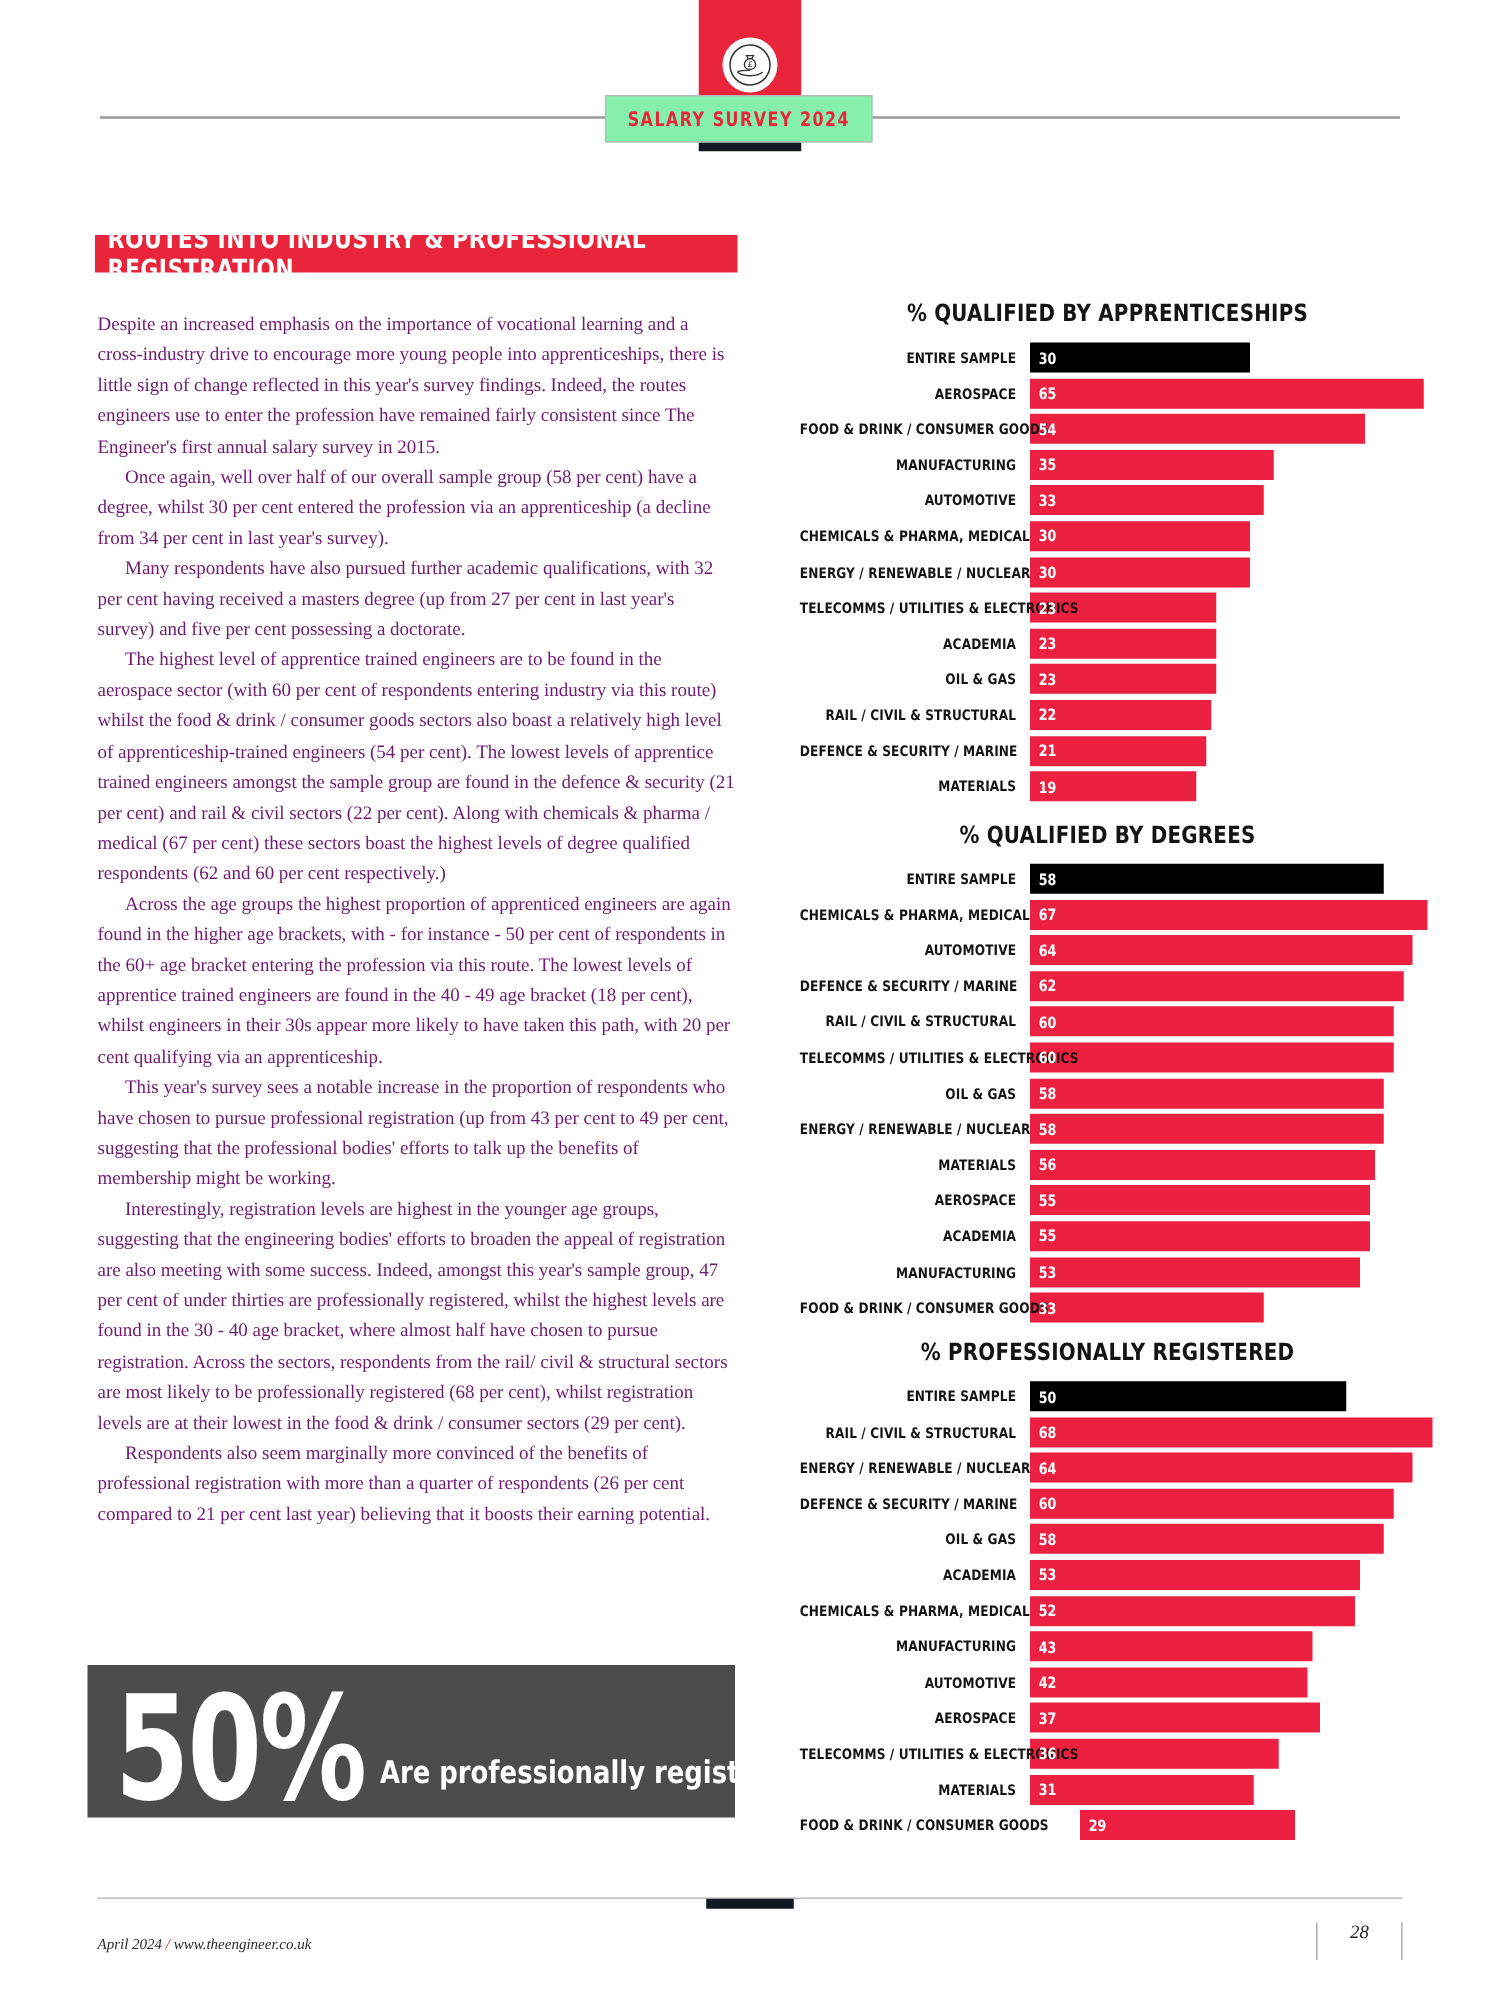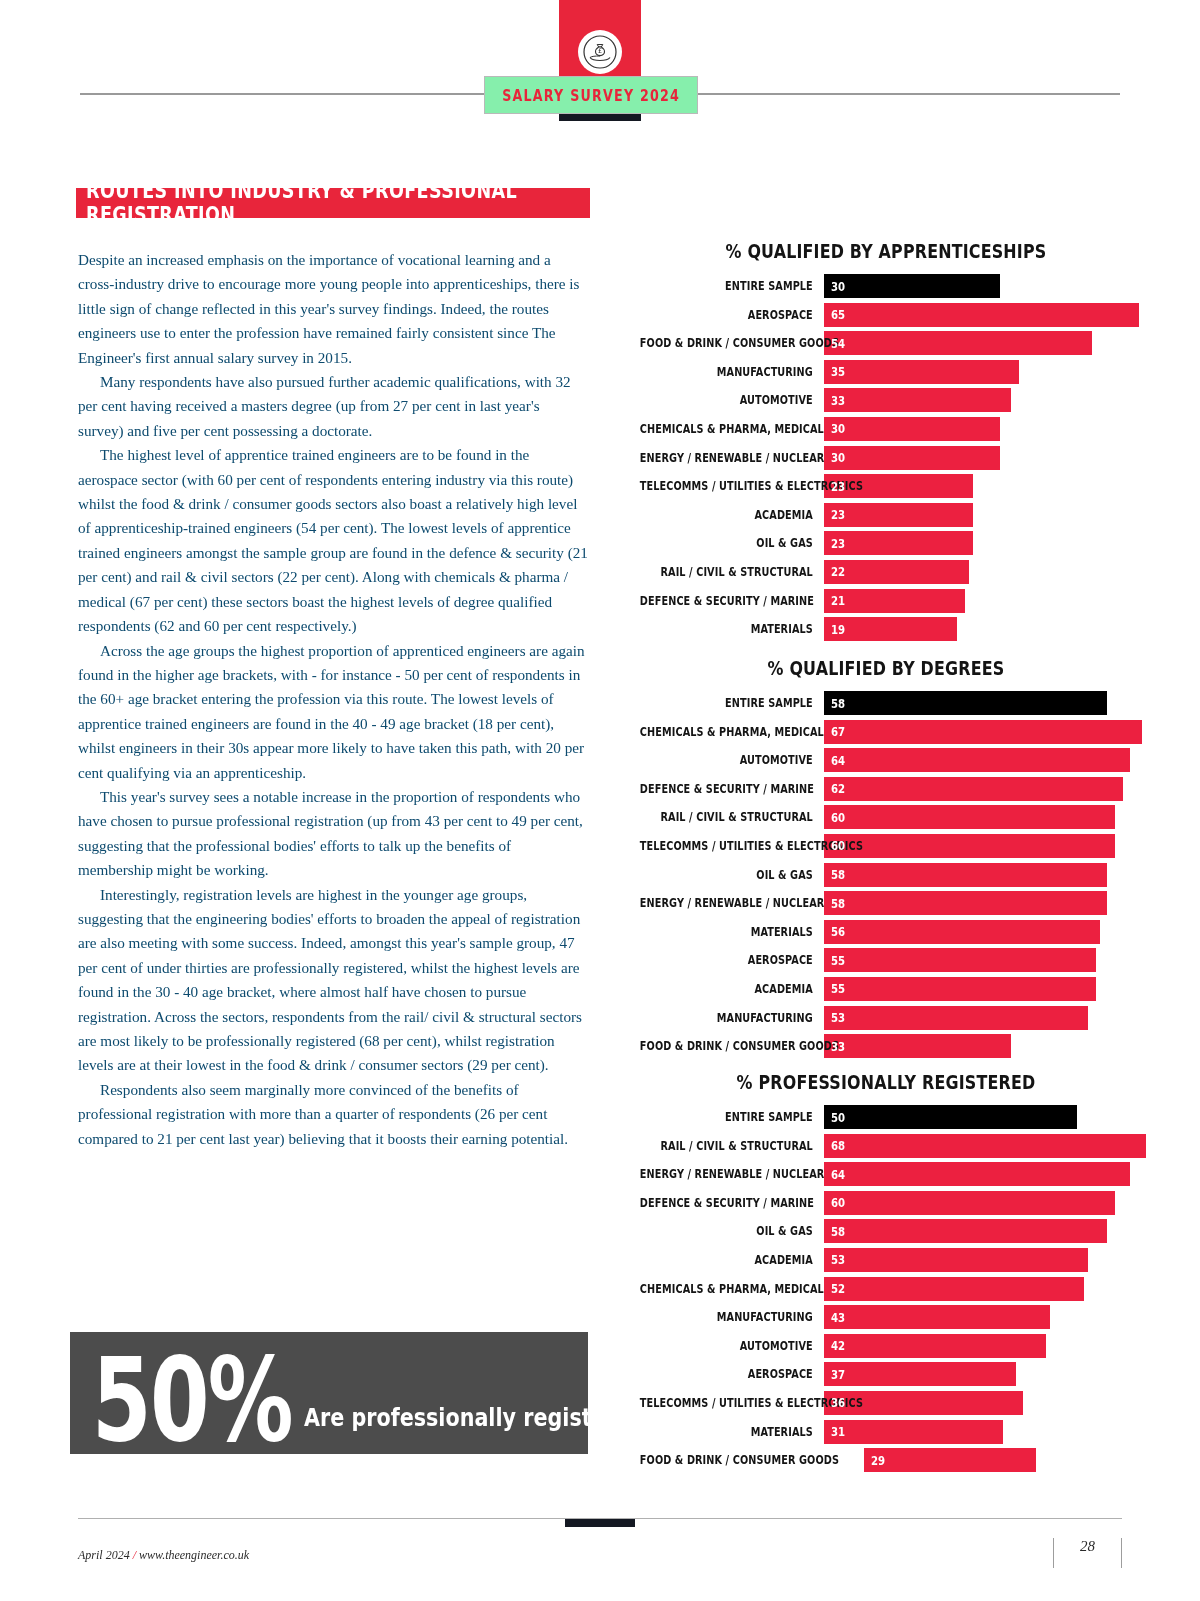--- a/index.html
+++ b/index.html
@@ -55,21 +55,21 @@
   .section-title span{
     font-family:"DejaVu Sans Condensed","Liberation Sans Narrow","Liberation Sans",sans-serif;
     font-weight:bold;font-size:21px;color:#ffffff;letter-spacing:.4px;
     transform:scaleX(.93);transform-origin:left center;
   }
 
   
   .article{
     position:absolute;left:78px;top:248px;width:510px;
     font-family:"Liberation Serif", serif;
-    font-size:15.2px;line-height:24.4px;color:#0c4a6e;
+    font-size:15.2px;line-height:24.4px;color:#701a75;
     text-align:left;
   }
   .article p{margin:0;}
   .article p.indent{text-indent:22px;}
 
   
   .callout{
     position:absolute;left:70px;top:1332px;width:518px;height:122px;
     background:#4c4c4c;
     display:flex;align-items:flex-end;
@@ -163,20 +163,21 @@
     <span>SALARY SURVEY 2024</span>
   </div>
 </div>
 
 <div class="section-title">
   <span>ROUTES INTO INDUSTRY &amp; PROFESSIONAL REGISTRATION</span>
 </div>
 
 <div class="article" id="article">
     <p>Despite an increased emphasis on the importance of vocational learning and a cross-industry drive to encourage more young people into apprenticeships, there is little sign of change reflected in this year's survey findings. Indeed, the routes engineers use to enter the profession have remained fairly consistent since The Engineer's first annual salary survey in 2015.</p>
+    <p class="indent">Once again, well over half of our overall sample group (58 per cent) have a degree, whilst 30 per cent entered the profession via an apprenticeship (a decline from 34 per cent in last year's survey).</p>
     <p class="indent">Many respondents have also pursued further academic qualifications, with 32 per cent having received a masters degree (up from 27 per cent in last year's survey) and five per cent possessing a doctorate.</p>
     <p class="indent">The highest level of apprentice trained engineers are to be found in the aerospace sector (with 60 per cent of respondents entering industry via this route) whilst the food &amp; drink / consumer goods sectors also boast a relatively high level of apprenticeship-trained engineers (54 per cent).  The lowest levels of apprentice trained engineers amongst the sample group are found in the defence &amp; security (21 per cent) and rail &amp; civil sectors (22 per cent). Along with chemicals &amp; pharma / medical (67 per cent) these sectors boast the highest levels of degree qualified respondents (62 and 60 per cent respectively.)</p>
     <p class="indent">Across the age groups the highest proportion of apprenticed engineers are again found in the higher age brackets, with - for instance - 50 per cent of respondents in the 60+ age bracket entering the profession via this route. The lowest levels of apprentice trained engineers are found in the 40 - 49 age bracket (18 per cent), whilst engineers in their 30s appear more likely to have taken this path, with 20 per cent qualifying via an apprenticeship.</p>
     <p class="indent">This year's survey sees a notable increase in the proportion of respondents who have chosen to pursue professional registration (up from 43 per cent to 49 per cent, suggesting that the professional bodies' efforts to talk up the benefits of membership might be working.</p>
     <p class="indent">Interestingly, registration levels are highest in the younger age groups, suggesting that the engineering bodies' efforts to broaden the appeal of registration are also meeting with some success. Indeed, amongst this year's sample group, 47 per cent of under thirties are professionally registered, whilst the highest levels are found in the 30 - 40 age bracket, where almost half have chosen to pursue registration.  Across the sectors, respondents from the rail/ civil &amp; structural sectors are most likely to be professionally registered (68 per cent), whilst registration levels are at their lowest in the food &amp; drink / consumer sectors (29 per cent).</p>
     <p class="indent">Respondents also seem marginally more convinced of the benefits of professional registration with more than a quarter of respondents (26 per cent compared to 21 per cent last year) believing that it boosts their earning potential.</p>
   </div>
 
 <div class="callout">
   <div class="big">50%</div>
@@ -403,21 +404,21 @@
         </div>
       </div>
       <div class="row">
         <div class="row-label">AUTOMOTIVE</div>
         <div class="bar" style="width: 221.7px;">
           <span class="val">42</span>
         </div>
       </div>
       <div class="row">
         <div class="row-label">AEROSPACE</div>
-        <div class="bar" style="width: 192px;">
+        <div class="bar" style="width: 232px;">
           <span class="val">37</span>
         </div>
       </div>
       <div class="row">
         <div class="row-label">TELECOMMS / UTILITIES &amp; ELECTRONICS</div>
         <div class="bar" style="width: 198.6px;">
           <span class="val">36</span>
         </div>
       </div>
       <div class="row">

